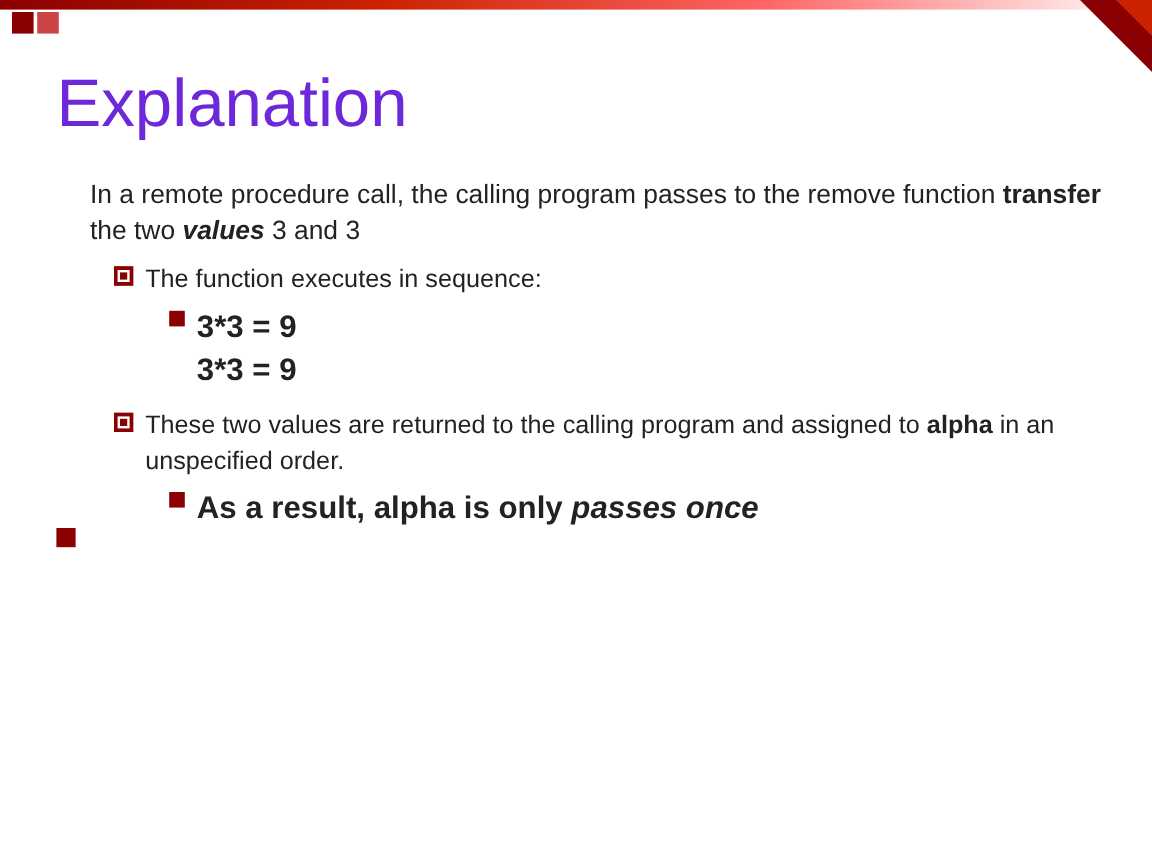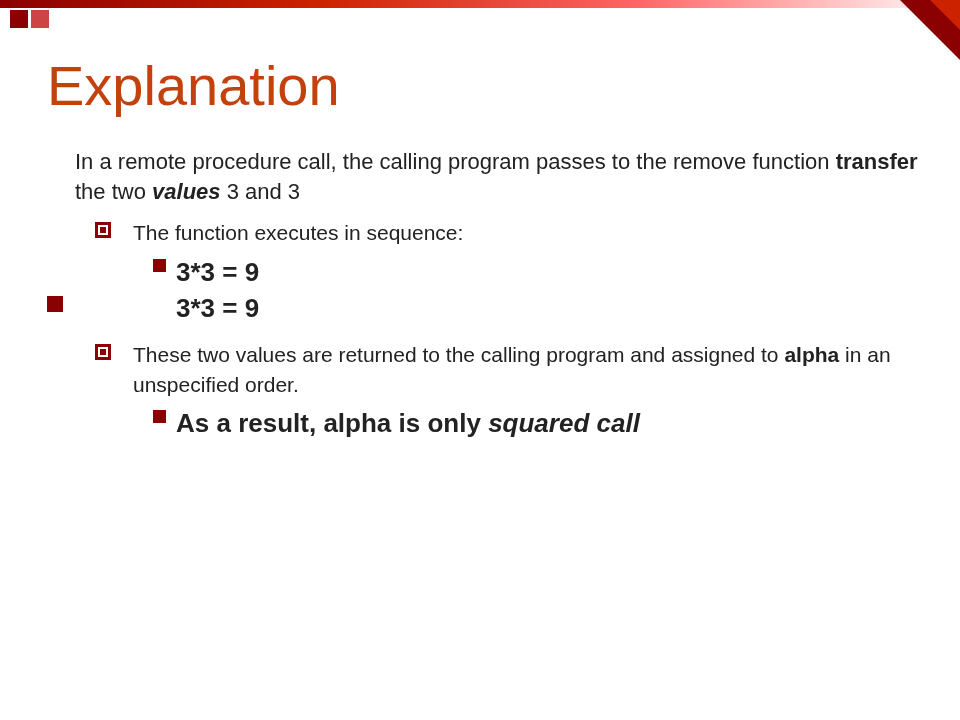--- a/index.html
+++ b/index.html
@@ -83,34 +83,34 @@
       top: 55px;
       left: 47px;
       right: 30px;
       bottom: 30px;
     }
 
     
     .title {
       font-size: 56px;
       font-weight: 300;
-      color: #c2410c;
+      color: #6d28d9;
       margin-bottom: 30px;
       line-height: 1.1;
     }
 
     
     .main-list {
       list-style: none;
       padding: 0;
     }
 
     .main-list > li {
       display: flex;
-      align-items: center;
+      align-items: flex-end;
       gap: 12px;
       margin-bottom: 12px;
       font-size: 22px;
       color: #222222;
       line-height: 1.4;
     }
 
     .bullet-square {
       flex-shrink: 0;
       width: 16px;
@@ -129,21 +129,21 @@
     
     .sub-list {
       list-style: none;
       margin-top: 10px;
       padding-left: 20px;
     }
 
     .sub-list > li {
       display: flex;
       align-items: flex-start;
-      gap: 22px;
+      gap: 10px;
       margin-bottom: 10px;
       font-size: 21px;
       color: #222222;
       line-height: 1.4;
     }
 
     .checkbox-bullet {
       flex-shrink: 0;
       width: 16px;
       height: 16px;
@@ -238,21 +238,21 @@
             </div>
           </li>
 
           <li>
             <div class="checkbox-bullet"></div>
             <div>
               <span>These two values are returned to the calling program and assigned to </span><span class="bold-text">alpha</span><span> in an unspecified order.</span>
               <ul class="subsub-list">
                 <li>
                   <div class="bullet-square small"></div>
-                  <span>As a result, <span class="bold-text">alpha</span> is only <span class="italic-bold">squared call</span></span>
+                  <span>As a result, <span class="bold-text">alpha</span> is only <span class="italic-bold">passes once</span></span>
                 </li>
               </ul>
             </div>
           </li>
         </ul>
       </div>
     </li>
   </ul>
 
 </div>

